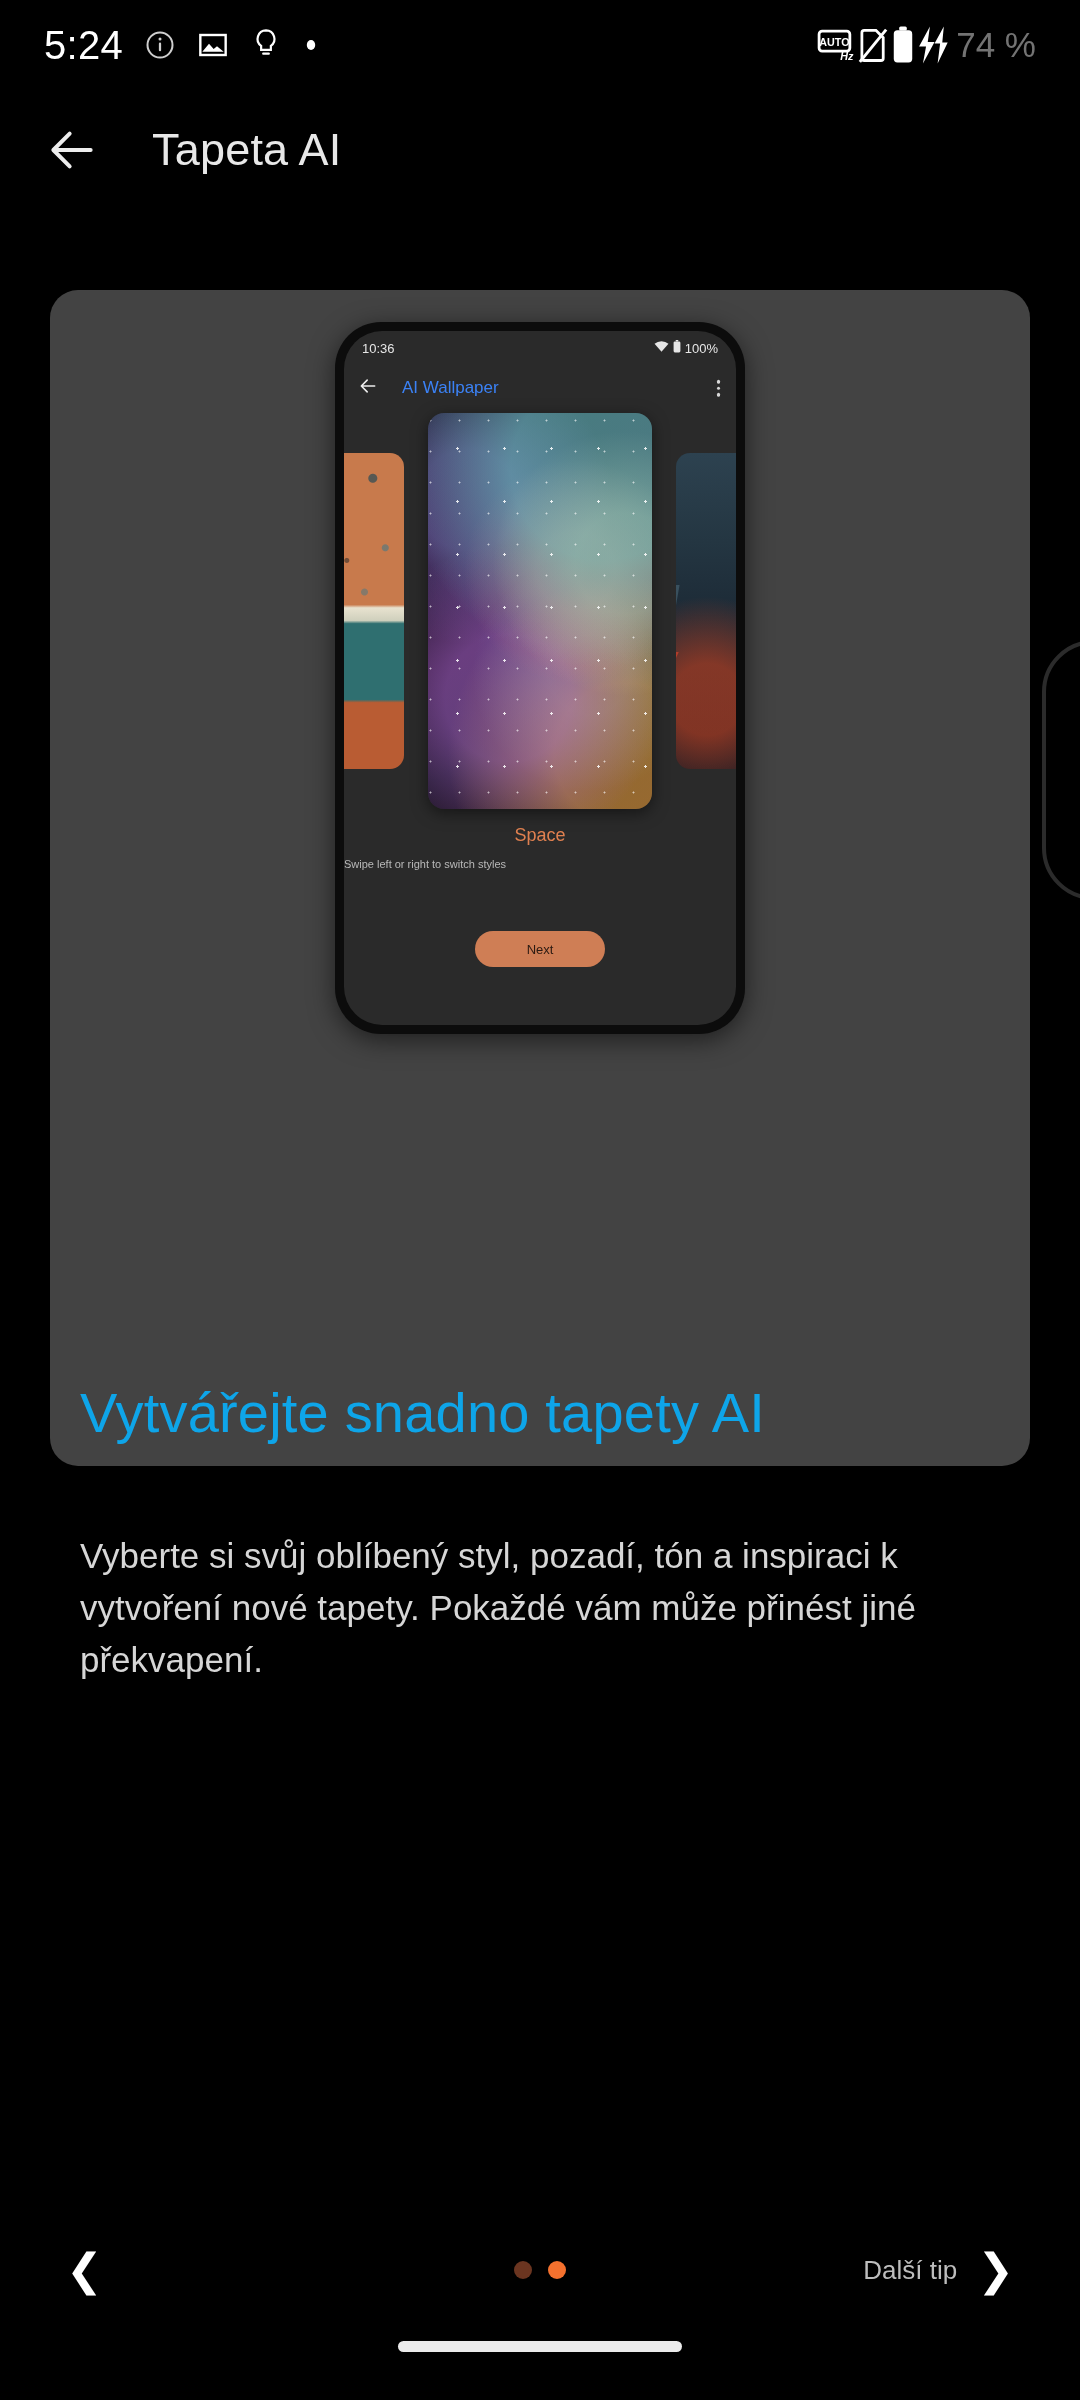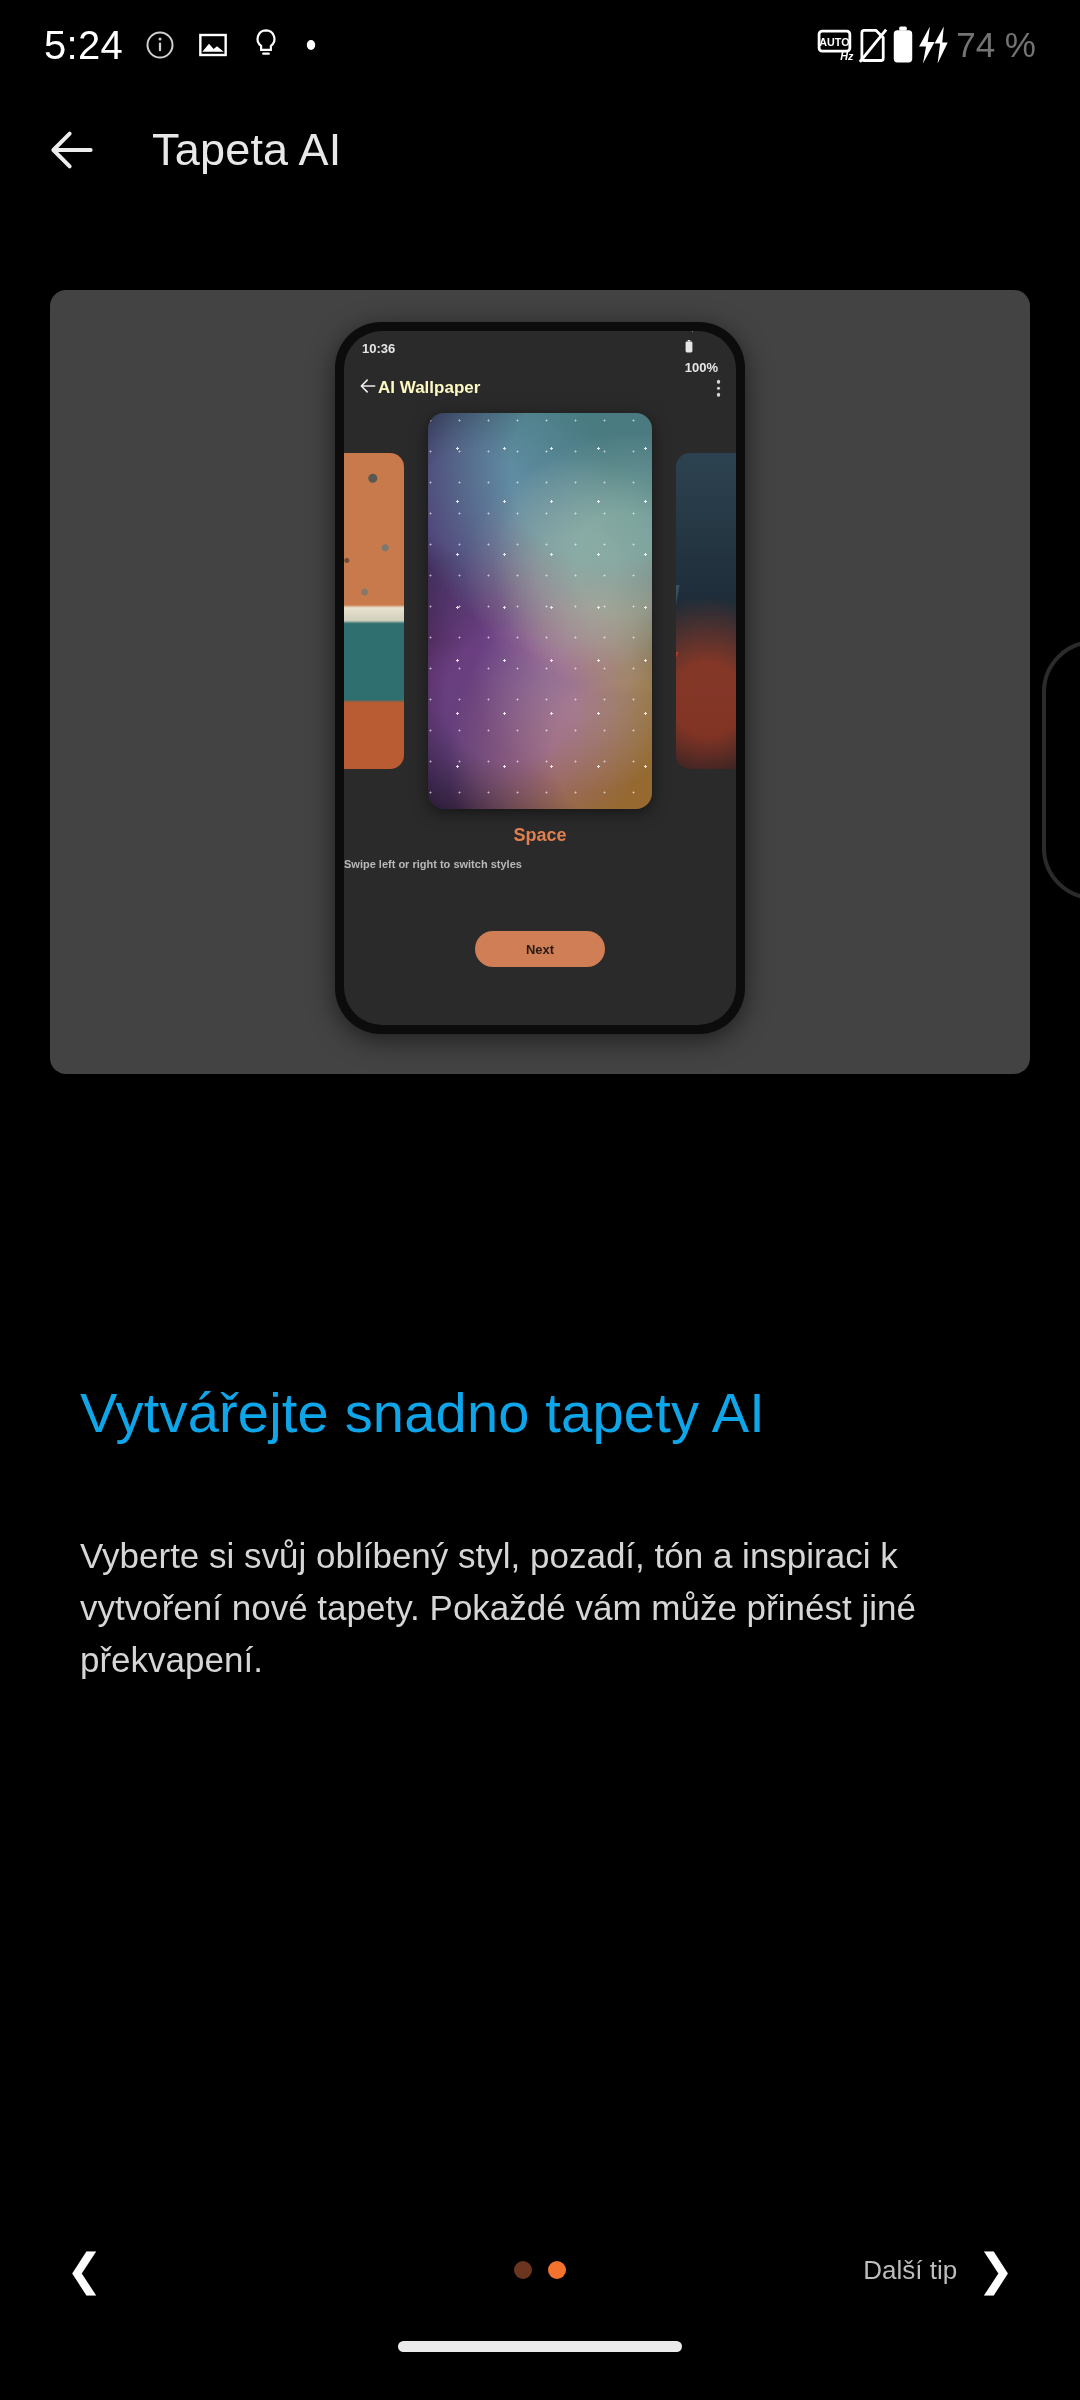--- a/index.html
+++ b/index.html
@@ -28,45 +28,45 @@
     position:absolute; top:95px; left:0; width:1080px; height:110px;
     display:flex; align-items:center;
   }
   .back-btn { width:96px; height:96px; margin-left:24px;
               display:flex; align-items:center; justify-content:center; }
   .appbar-title { color:#e8e8e8; font-size:45px; font-weight:400; margin-left:32px; letter-spacing:0.2px;}
 
   
   .card-area { position:absolute; top:290px; left:0; width:1080px; height:560px; }
   .hero-card {
-    position:absolute; left:50px; top:0; width:980px; height:784px;
-    background:#434343; border-radius:16px; overflow:hidden;font-weight:bold;
+    position:absolute; left:50px; top:0; width:980px; height:1176px;
+    background:#434343; border-radius:28px; overflow:hidden;
   }
   .next-card-peek {
     position:absolute; left:1042px; top:350px; width:120px; height:260px;
     border:4px solid #2b2b2b; border-radius:52px;
   }
 
   
   .phone {
     position:absolute; left:285px; top:32px; width:410px; height:712px;
     background:#0c0c0c; border-radius:46px; padding:9px;
     box-shadow:0 6px 26px rgba(0,0,0,.55);
   }
   .phone-screen {
     width:100%; height:100%; background:#2a2a2a; border-radius:38px;
     overflow:hidden; position:relative;
   }
   .p-status {
     height:34px; display:flex; align-items:center; justify-content:space-between;
     padding:0 18px; color:#e6e6e6; font-size:13px;
   }
-  .p-status .right { display:flex; gap:4px;flex-direction:column; }
+  .p-status .right { display:flex; align-items:center; gap:4px; }
   .p-appbar { height:46px; display:flex; align-items:center; padding:0 14px; position:relative; }
-  .p-appbar .p-title { color:#fef9c3; font-size:17px; margin-left:0; }
+  .p-appbar .p-title { color:#3b82f6; font-size:17px; margin-left:24px; }
   .p-dots { position:absolute; right:16px; top:50%; transform:translateY(-50%);
             display:flex; flex-direction:column; gap:3px; }
   .p-dots i { width:3.5px; height:3.5px; background:#d8d8d8; border-radius:50%; display:block;}
 
   
   .carousel { position:relative; height:396px; margin-top:2px; }
   .wp { position:absolute; border-radius:14px; overflow:hidden; }
   .wp-left  { left:-44px; top:40px; width:104px; height:316px; }
   .wp-right { left:332px; top:40px; width:104px; height:316px; }
   .wp-center{ left:84px; top:0px; width:224px; height:396px; border-radius:16px;

